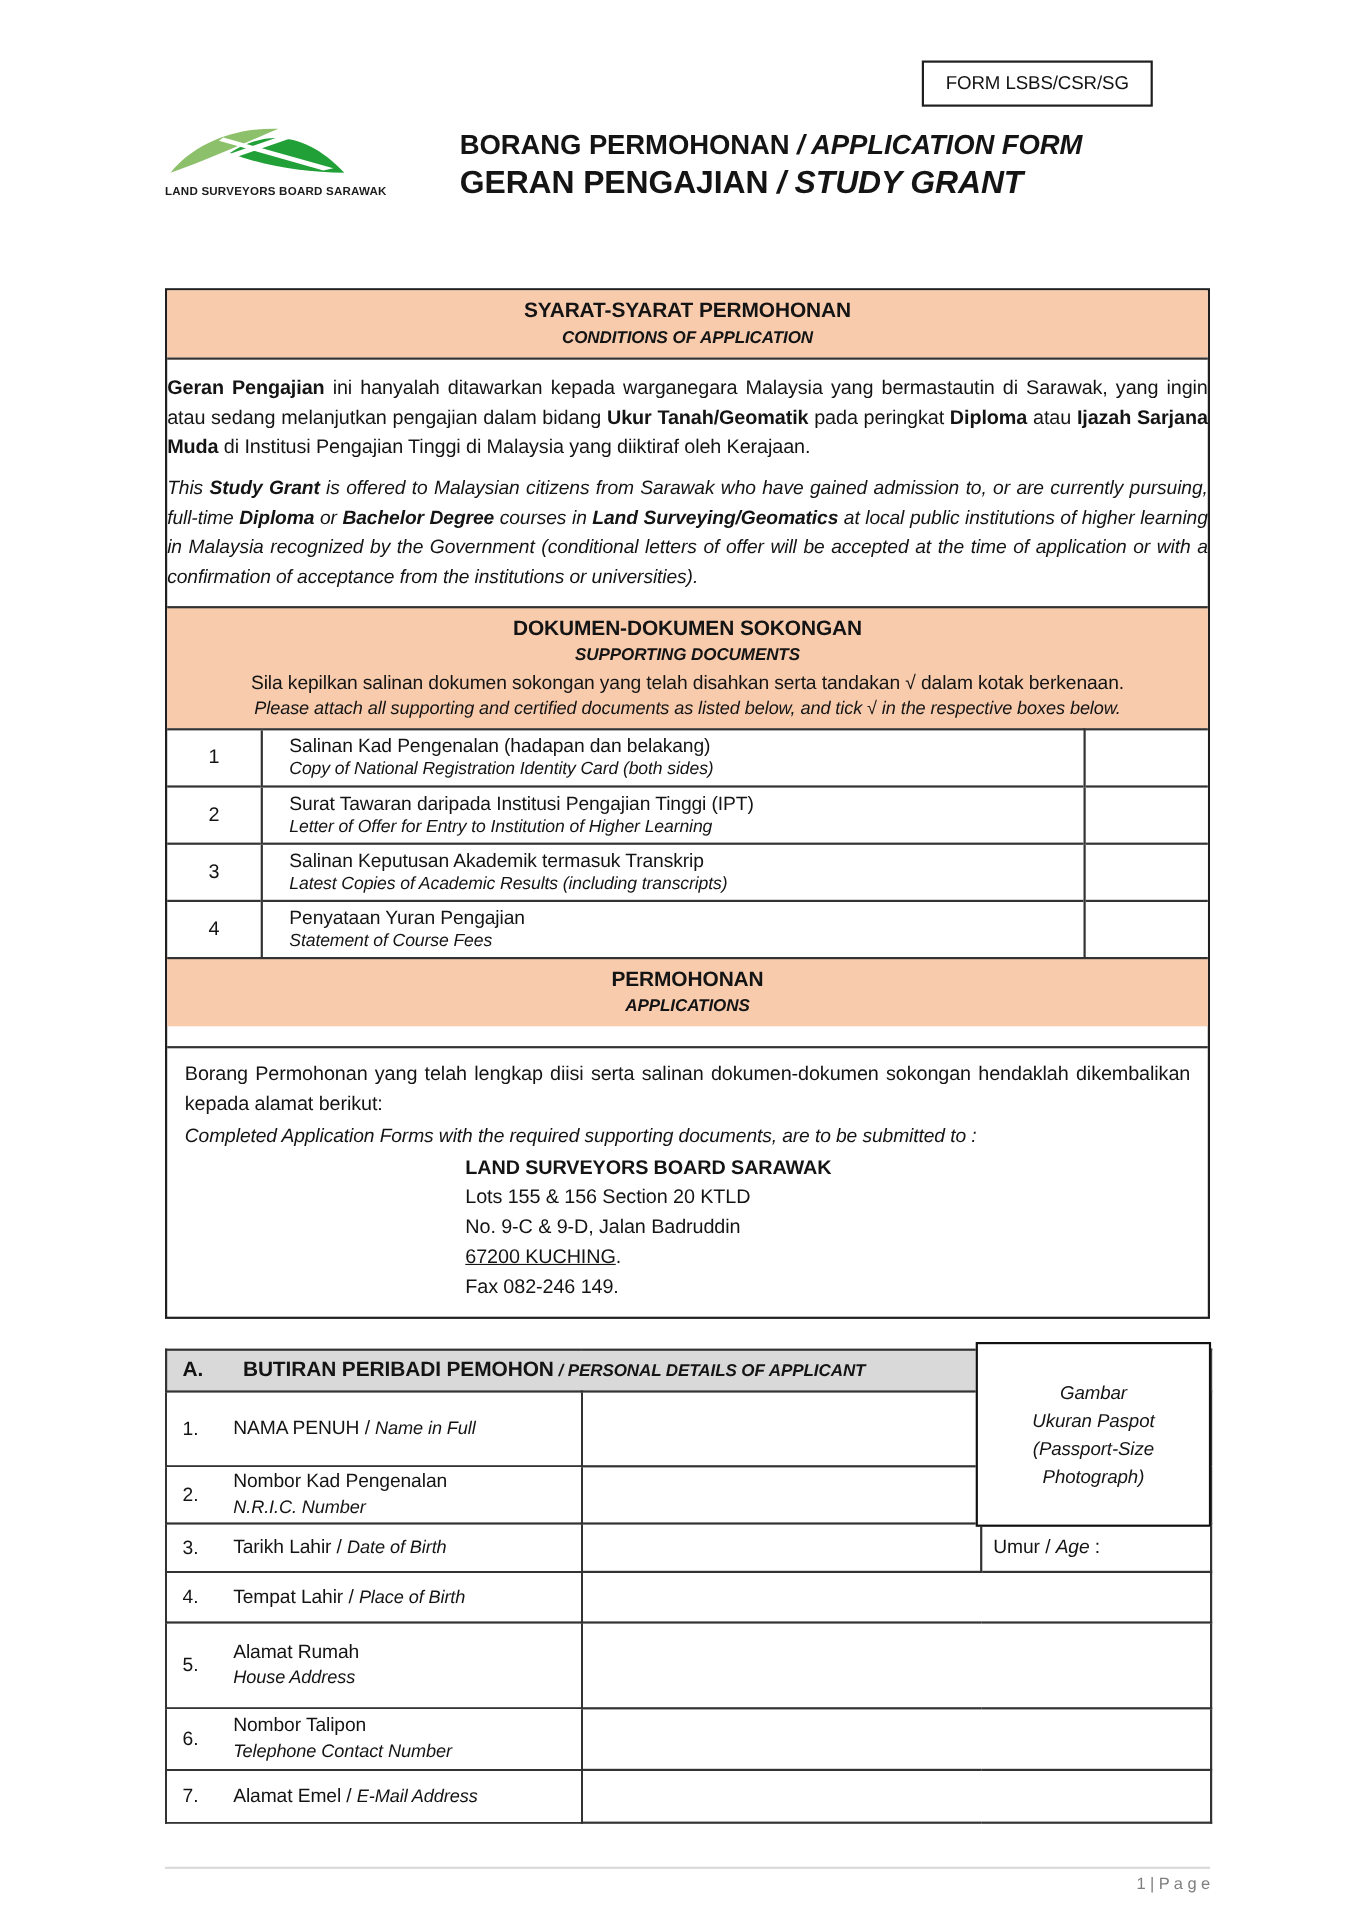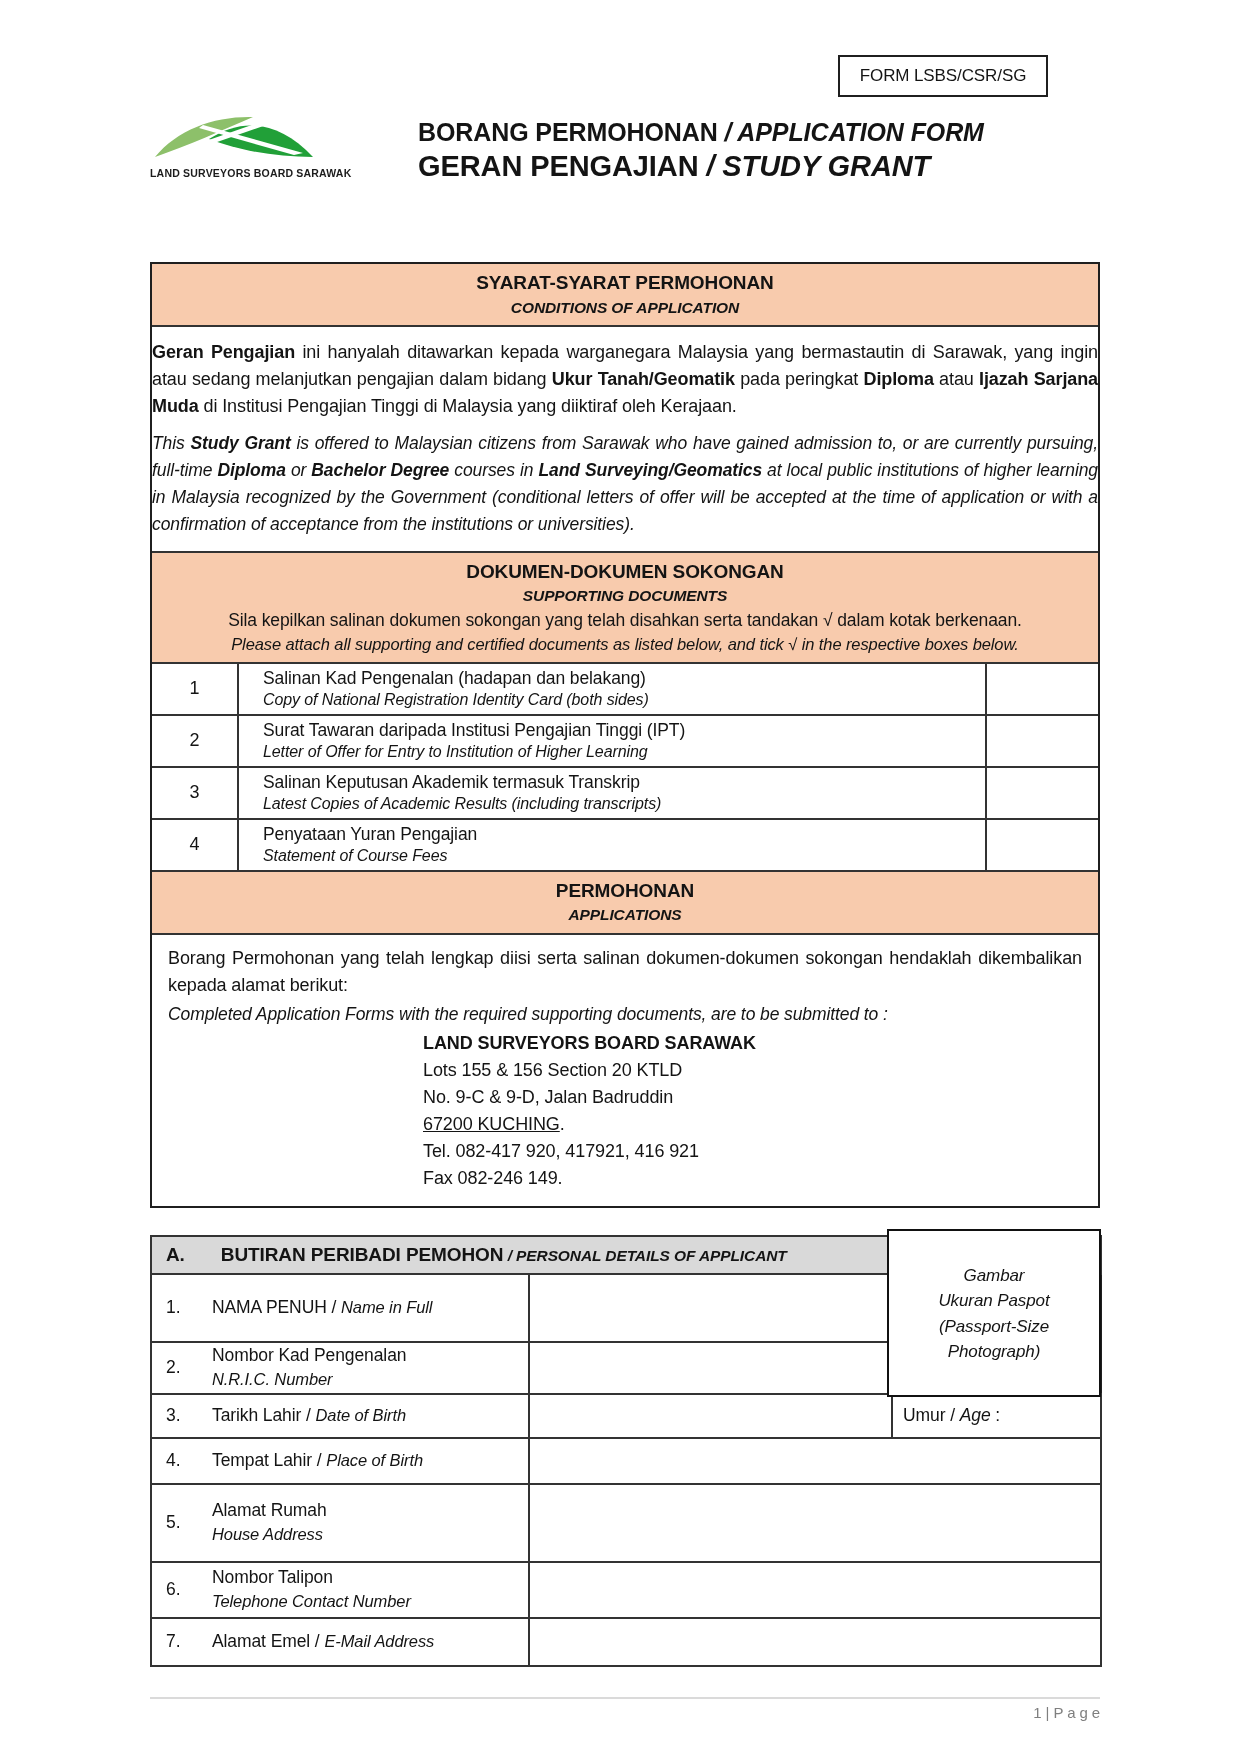--- a/index.html
+++ b/index.html
@@ -47,21 +47,21 @@
   .doc-table{width:100%; border-collapse:collapse; table-layout:fixed;}
   .doc-table td{border-top:2px solid #333; padding:0; vertical-align:middle;}
   .doc-table tr{height:50px;}
   .doc-table .num{width:85px; text-align:center; font-size:18px;}
   .doc-table .desc{border-left:2px solid #333; border-right:2px solid #333; padding:3px 24px;}
   .doc-table .desc .dmy{font-size:17.5px; line-height:1.32;}
   .doc-table .desc .den{font-size:16px; font-style:italic; line-height:1.3;}
   .doc-table .check{width:111px; background:#fff;}
 
   
-  .apps-body{padding:10px 16px 14px;}
+  .apps-body{padding:10px 16px 14px;margin-top:18px;}
   .apps-body .para-my{margin-bottom:2px !important;}
   .apps-body .para-en{text-align:left; margin-bottom:2px !important;}
   .address{margin-left:255px; font-size:18px; line-height:1.5;}
   .address div{white-space:nowrap;}
   .addr-name{font-weight:bold;}
   .u{text-decoration:underline;}
 
   
   .pd-wrap{position:relative; margin-top:27px;}
   .pd-table{width:950px; border-collapse:collapse; table-layout:fixed; border:2px solid #1f1f1f;}
@@ -182,21 +182,20 @@
       </div>
 
       <div class="sec-body apps-body bt">
         <p class="para-my">Borang Permohonan yang telah lengkap diisi serta salinan dokumen-dokumen sokongan hendaklah dikembalikan kepada alamat berikut:</p>
         <p class="para-en">Completed Application Forms with the required supporting documents, are to be submitted to :</p>
         <div class="address">
           <div class="addr-name">LAND SURVEYORS BOARD SARAWAK</div>
           <div>Lots 155 &amp; 156 Section 20 KTLD</div>
           <div>No. 9-C &amp; 9-D, Jalan Badruddin</div>
           <div><span class="u">67200 KUCHING</span><span>.</span></div>
-          <div>Tel. 082-417 920, 417921, 416 921</div>
           <div>Fax 082-246 149.</div>
         </div>
       </div>
     </div>
 
     <div class="pd-wrap">
       <table class="pd-table">
         <colgroup>
             <col style="width:378px">
             <col style="width:363px">

